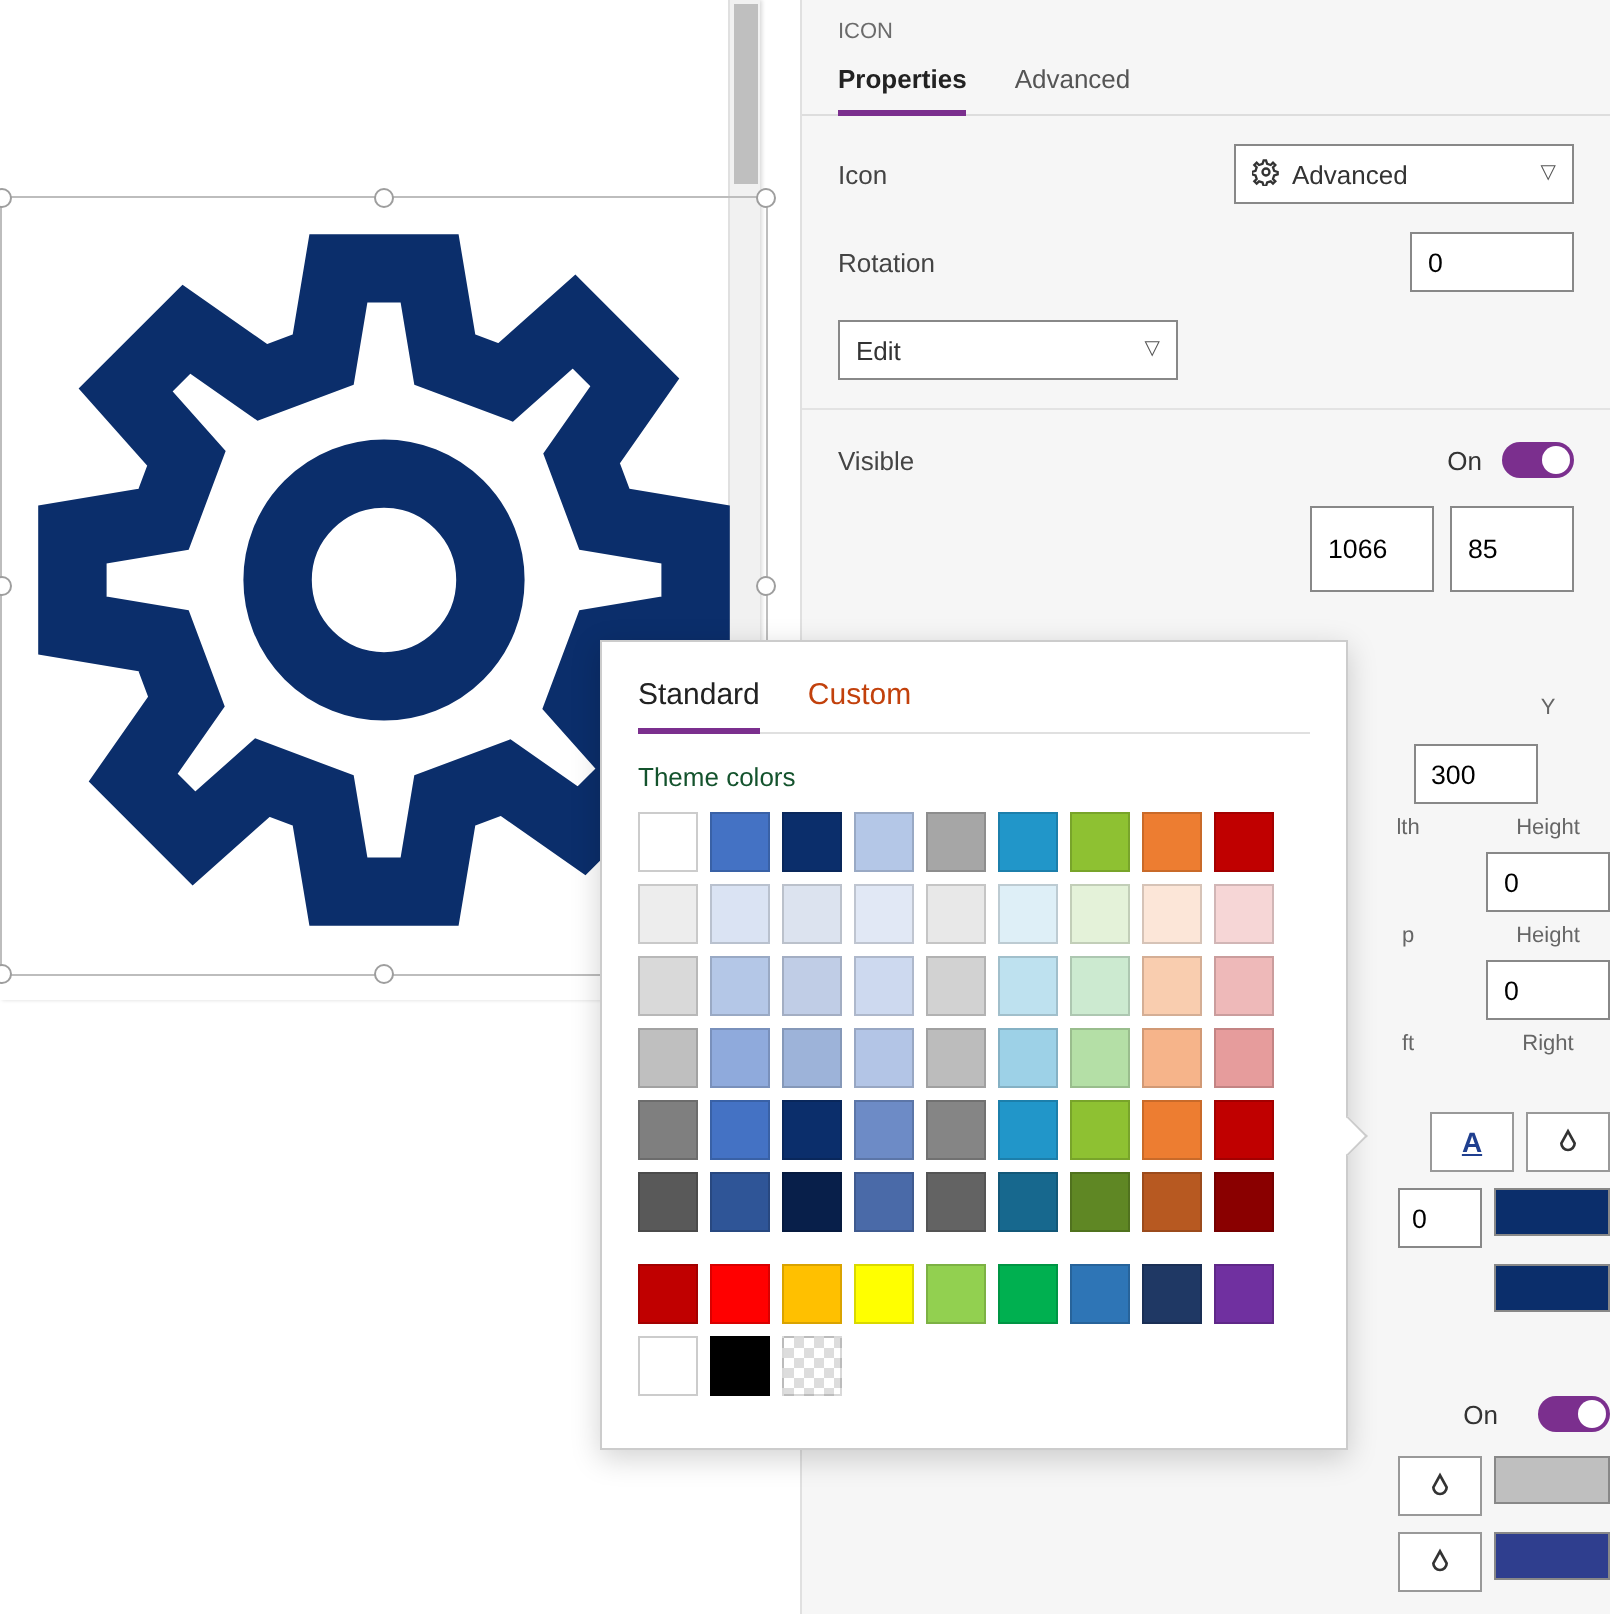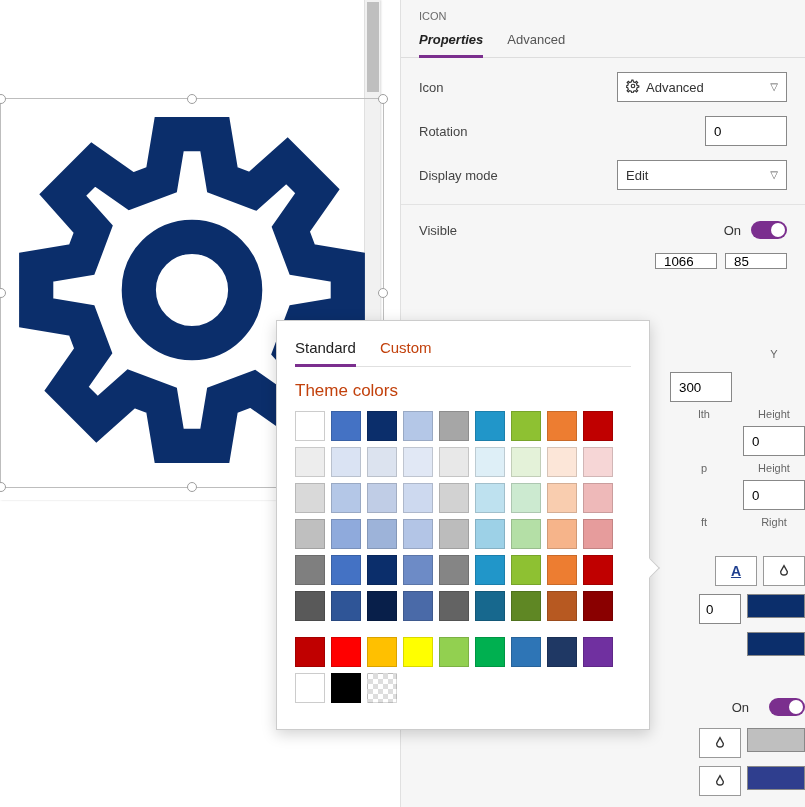--- a/index.html
+++ b/index.html
@@ -82,21 +82,21 @@
   }
   .panel-tabs {
     display: flex; gap: 24px; padding: 0 18px;
     border-bottom: 1px solid #ddd;
   }
   .panel-tab {
     padding: 8px 0 10px;
     color: #555; cursor: pointer;
     position: relative;
   }
-  .panel-tab.active { font-weight: 600; color: #222; font-style: italic; }
+  .panel-tab.active { font-weight: 600; color: #222; }
   .panel-tab.active::after {
     content: ""; position: absolute; left: 0; right: 0; bottom: -1px;
     height: 3px; background: #7b2f8e;
   }
   .panel-body { padding: 14px 18px; }
   .row {
     display: flex; align-items: center;
     margin-bottom: 14px;
   }
   .row-label { flex: 1; color: #444; }
@@ -106,21 +106,21 @@
     display: flex; align-items: center; padding: 0 8px;
     gap: 6px; position: relative;
   }
   .dropdown .chev { margin-left: auto; font-size: 10px; color: #555; line-height: 1; }
   .num-input {
     width: 82px; height: 30px;
     background: #fff; border: 1px solid #888;
     padding: 0 8px;
   }
   .num-input-sm {
-    width: 62px; height: 16px;
+    width: 62px; height: 43px;
     background: #fff; border: 1px solid #888;
     padding: 0 8px;
   }
   .toggle {
     width: 36px; height: 18px; border-radius: 10px;
     background: #7b2f8e; position: relative;
   }
   .toggle::after {
     content: ""; position: absolute; right: 2px; top: 2px;
     width: 14px; height: 14px; background: #fff; border-radius: 50%;
@@ -137,21 +137,21 @@
     width: 42px; height: 30px; background: #fff; border: 1px solid #999;
     display: flex; align-items: center; justify-content: center; font-size: 14px;
   }
   .swatch-lg {
     width: 58px; height: 24px; border: 1px solid #888;
   }
 
   
   .color-popup {
     position: absolute;
-    left: 276px; top: 320px;
+    left: 300px; top: 320px;
     width: 374px;
     background: #fff;
     border: 1px solid #ccc;
     box-shadow: 0 4px 14px rgba(0,0,0,0.18);
     padding: 14px 18px 10px;
     z-index: 10;
   }
   .arrow-right {
     position: absolute;
     right: -8px; top: 240px;
@@ -161,21 +161,21 @@
     border-top: 1px solid #ccc;
     transform: rotate(45deg);
   }
   .popup-tabs { display: flex; gap: 24px; border-bottom: 1px solid #e0e0e0; margin-bottom: 14px; }
   .popup-tab { padding: 4px 0 10px; color: #c2410c; cursor: pointer; position: relative; font-size: 15px; }
   .popup-tab.active { color: #222; }
   .popup-tab.active::after {
     content: ""; position: absolute; left: 0; right: 0; bottom: -1px;
     height: 3px; background: #7b2f8e;
   }
-  .section-label { color: #c2410c; margin-bottom: 10px; font-size: 17px; }
+  .section-label { color: #14532d; margin-bottom: 10px; font-size: 13px; }
   .palette { display: grid; grid-template-columns: repeat(9, 30px); gap: 6px; margin-bottom: 16px; }
   .sw { width: 30px; height: 30px; border: 1px solid rgba(0,0,0,0.15); cursor: pointer; }
   .sw.white { border: 1px solid #ccc; }
   .sw.trans {
     background-image: linear-gradient(45deg,#ddd 25%,transparent 25%),linear-gradient(-45deg,#ddd 25%,transparent 25%),linear-gradient(45deg,transparent 75%,#ddd 75%),linear-gradient(-45deg,transparent 75%,#ddd 75%);
     background-size: 10px 10px;
     background-position: 0 0,0 5px,5px -5px,-5px 0;
   }
 
   .partial-right {
@@ -234,21 +234,20 @@
         <span class="chev">▽</span>
       </div>
     </div>
 
     <div class="row">
       <div class="row-label">Rotation</div>
       <input class="num-input" value="0" style="">
     </div>
 
     <div class="row">
-      <div class="row-label">Display mode</div>
       <div class="dropdown">
         <span>Edit</span>
         <span class="chev">▽</span>
       </div>
     </div>
 
     <div class="hr"></div>
 
     <div class="row">
       <div class="row-label">Visible</div>
@@ -264,21 +263,21 @@
     </div>
 
   </div>
 
   <div class="partial-right" style="top:344px;">
     <div class="axis-row">
         <div class="axis-label" style="margin-left:auto;">Y</div>
       </div>
   </div>
   <div class="partial-right" style="top:372px;">
-    <div class="partial-num" style="justify-content:flex-start;">
+    <div class="partial-num" style="justify-content:center;">
       <input value="300" style="">
     </div>
     <div class="axis-row">
       <div class="axis-label">lth</div>
       <div class="axis-label">Height</div>
     </div>
   </div>
   <div class="partial-right" style="top:426px;">
     <div class="partial-num" style="justify-content:flex-end;">
       <input value="0" style="">

